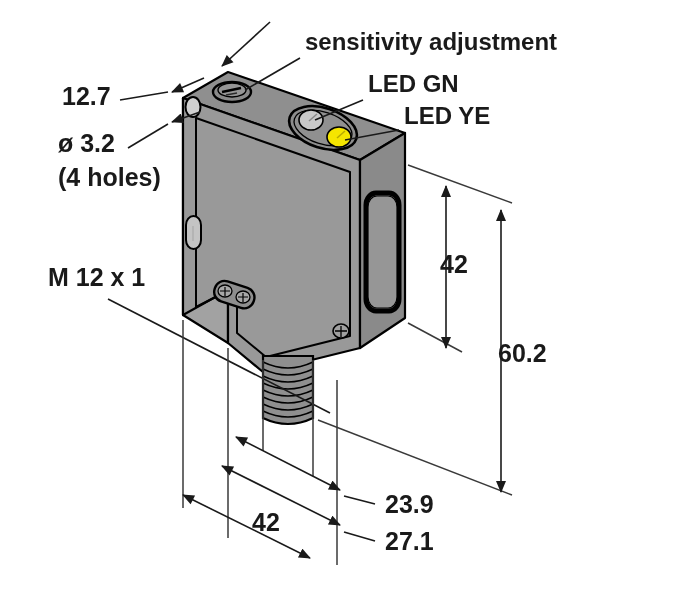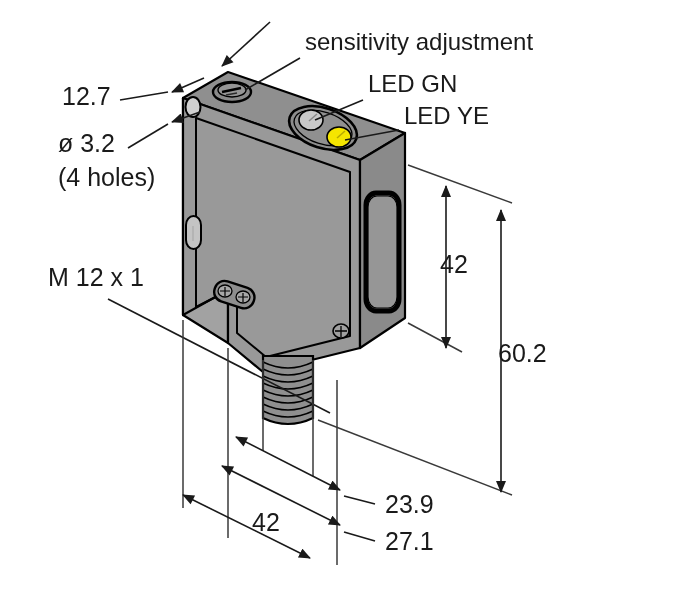--- a/index.html
+++ b/index.html
@@ -7,20 +7,21 @@
     padding: 0;
     background: #ffffff;
   }
   #stage {
     position: relative;
     width: 700px;
     height: 603px;
     background: #ffffff;
     overflow: hidden;
     font-family: "Liberation Sans", sans-serif;
+    font-weight: bold;
   }
   svg { display: block; }
   .dim-text {
     font-family: "Liberation Sans", sans-serif;
     font-size: 25px;
     fill: #1a1a1a;
   }
   .label-text {
     font-family: "Liberation Sans", sans-serif;
     font-size: 24px;

